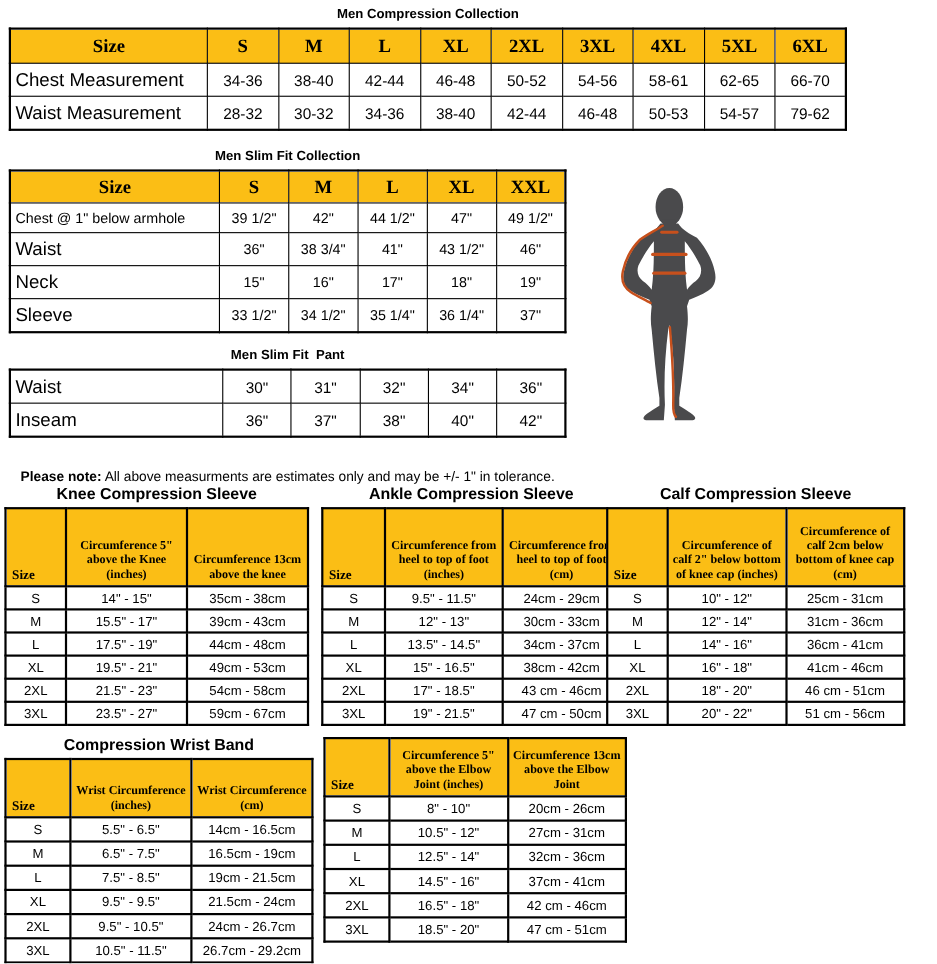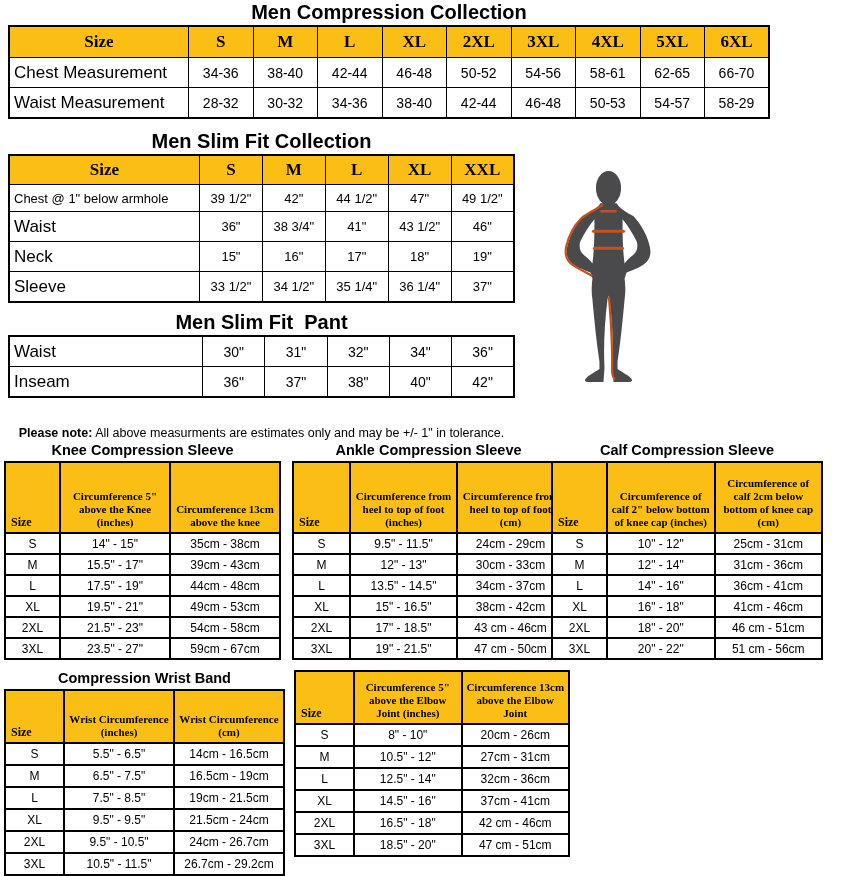--- a/index.html
+++ b/index.html
@@ -3,21 +3,21 @@
 <meta charset="utf-8">
 <style>
   html,body{margin:0;padding:0;background:#fff;}
   .page{
     position:relative;width:852px;height:876px;background:#fff;
     font-family:"Liberation Sans",sans-serif;color:#000;overflow:hidden;
   }
   .group{position:absolute;}
   .tbl-title{
     text-align:center;font-weight:700;white-space:pre;
-    font-size:20px;line-height:20px;margin-bottom:3px;
+    font-size:12px;line-height:20px;margin-bottom:3px;
   }
   .tbl-title.small-title{font-size:14.5px;line-height:16px;margin-bottom:3px;}
 
   table{border-collapse:collapse;table-layout:fixed;width:100%;background:#fff;}
   th,td{border:1px solid #000;overflow:hidden;}
   table{border:2px solid #000;}
   thead th{background:#FBBE15;font-weight:700;font-family:Liberation Serif, serif;}
 
   
   .t-main thead th{height:28px;font-size:17px;}
@@ -107,21 +107,21 @@
           <tr>
             <th>Waist Measurement</th>
             <td>28-32</td>
             <td>30-32</td>
             <td>34-36</td>
             <td>38-40</td>
             <td>42-44</td>
             <td>46-48</td>
             <td>50-53</td>
             <td>54-57</td>
-            <td>58-29</td>
+            <td>79-62</td>
           </tr>
         </tbody>
       </table>
   </div>
 
   <div class="group g-slim">
     <div class="tbl-title">Men Slim Fit Collection</div>
     <table class="t-slim">
         <thead>
           <tr>

